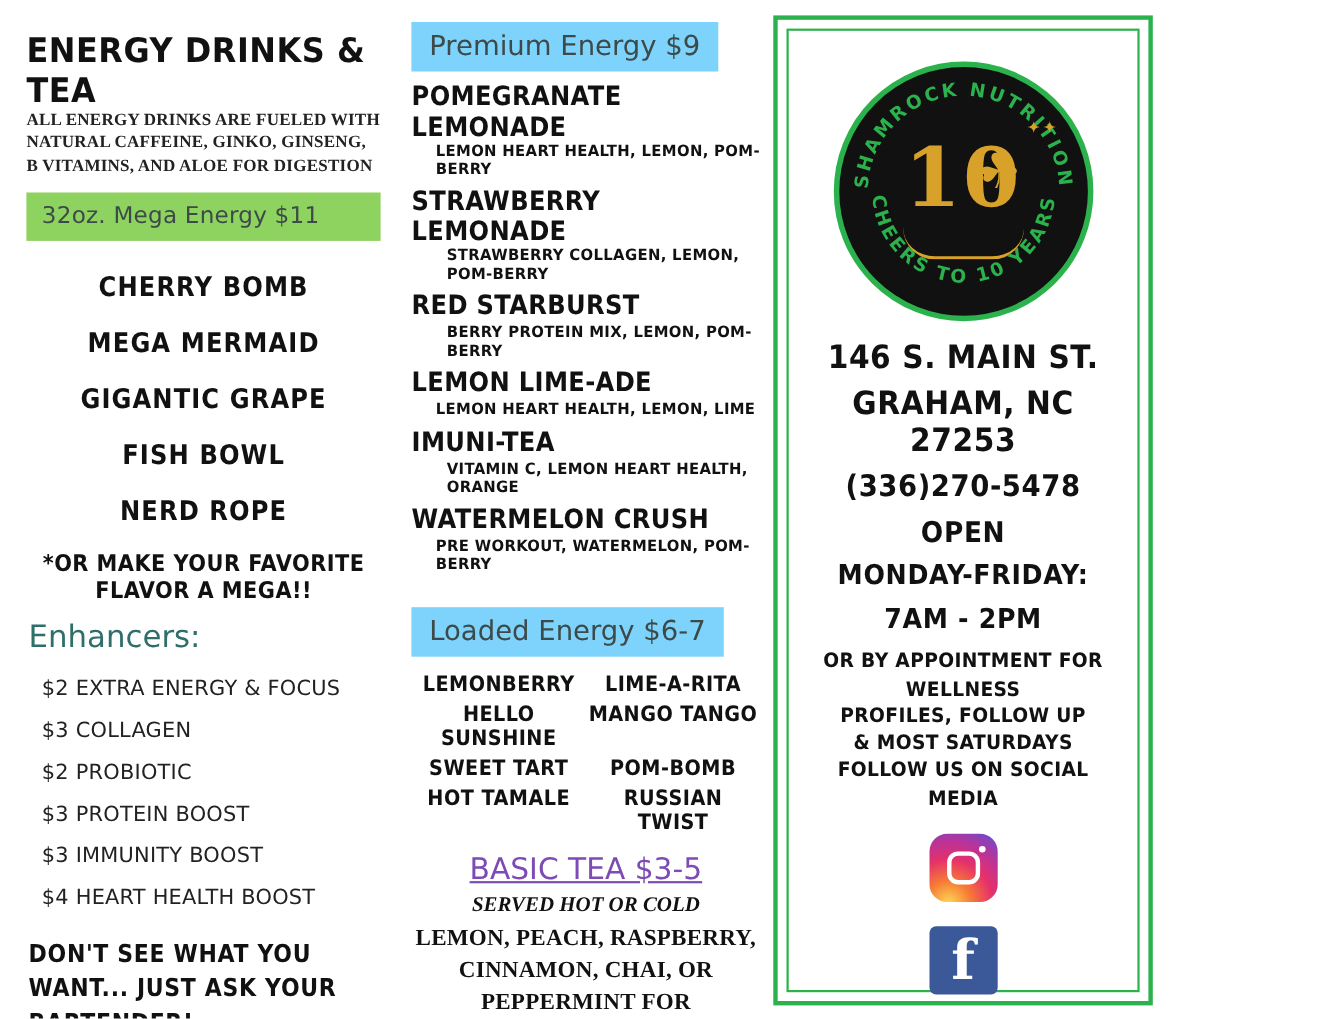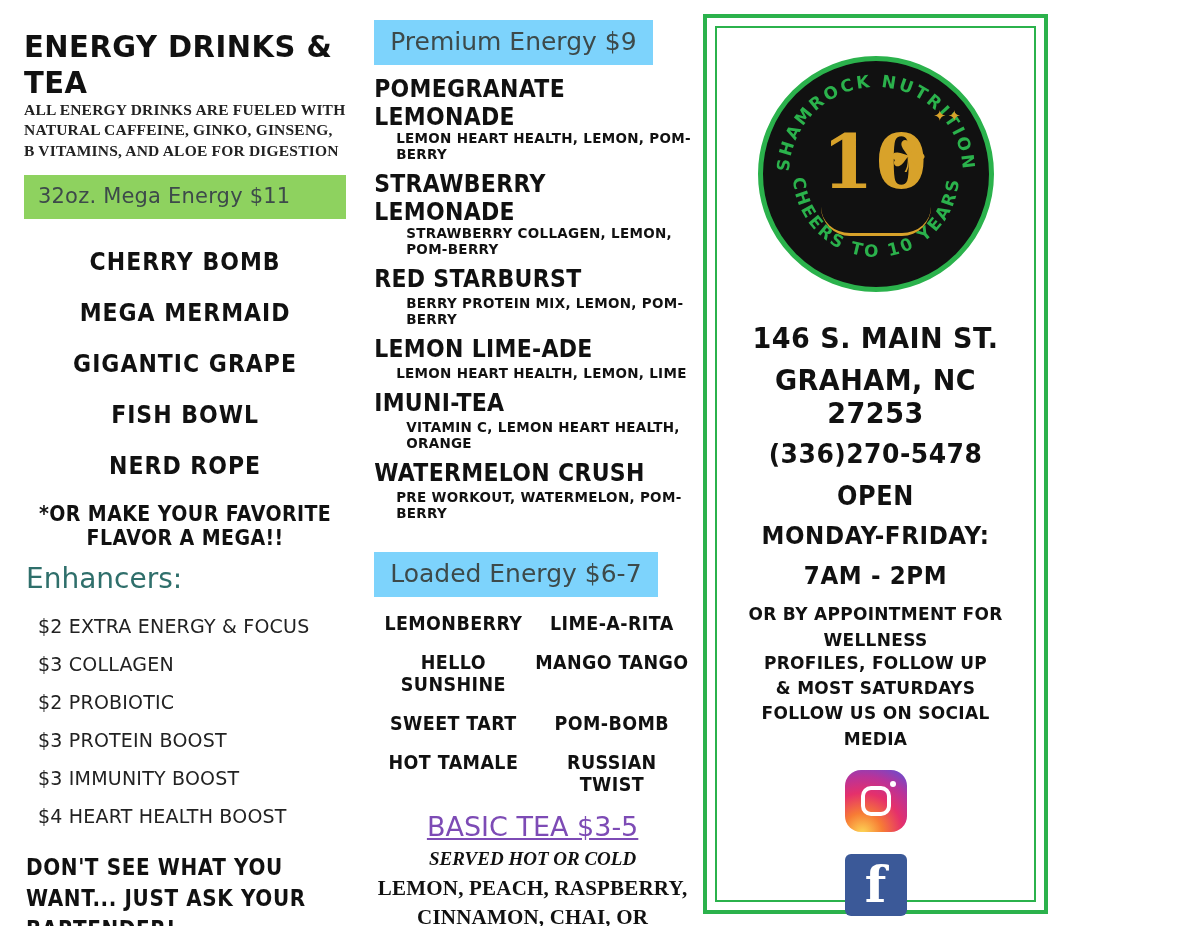--- a/index.html
+++ b/index.html
@@ -152,21 +152,21 @@
     margin: 4px 0 0 22px;
     transform: scaleY(1.05);
     transform-origin: left top;
   }
   .prem-desc.indent-more { margin-left: 32px; }
   .loaded-band { margin-top: 32px; }
   .loaded-grid {
     display: grid;
     grid-template-columns: 1fr 1fr;
     margin-top: 16px;
-    row-gap: 20px;
+    row-gap: 8px;
     text-align: center;
   }
   .loaded-grid div {
     font-family: "DejaVu Sans", sans-serif;
     font-weight: bold;
     font-size: 17.5px;
     letter-spacing: 0.4px;
     transform: scaleY(1.1);
   }
   .tea-title {
@@ -220,21 +220,21 @@
     box-sizing: border-box;
     padding: 18px 10px 10px 10px;
     text-align: center;
   }
   .logo-wrap {
     display: flex;
     justify-content: center;
     margin-top: 10px;
   }
   .addr-block {
-    margin-top: 30px;
+    margin-top: 18px;
   }
   .addr-line {
     font-family: "DejaVu Sans", sans-serif;
     font-weight: bold;
     font-size: 27px;
     letter-spacing: 0.5px;
     margin-bottom: 12px;
     transform: scaleY(1.08);
   }
   .phone-line {

